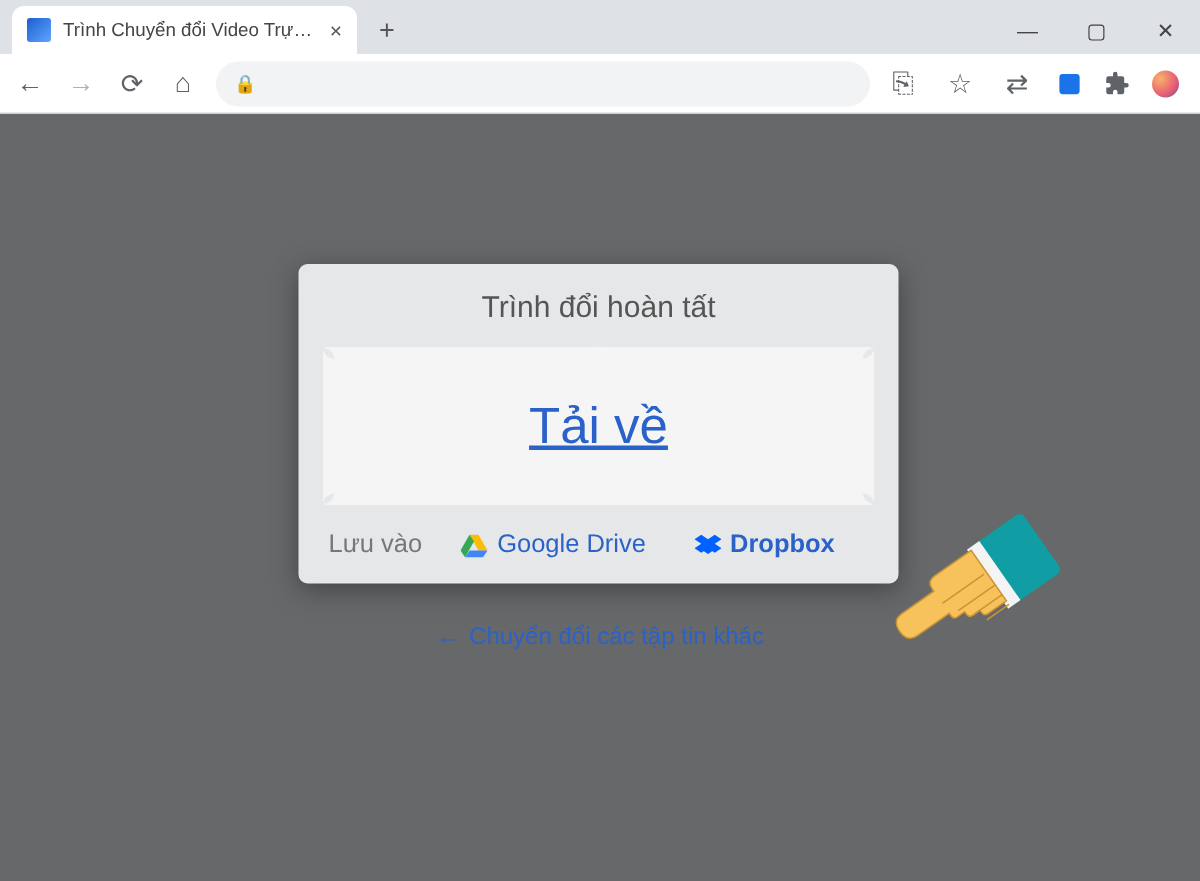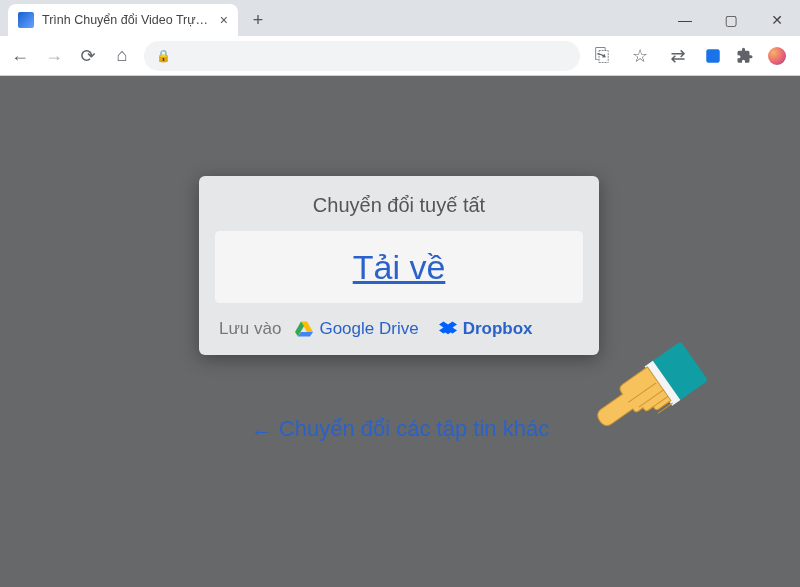--- a/index.html
+++ b/index.html
@@ -24,43 +24,43 @@
   .ext-icons { display:flex; align-items:center; gap:14px; padding-right:6px; }
   .ext { width:18px; height:18px; }
   .avatar { width:18px; height:18px; border-radius:50%; background: radial-gradient(circle at 30% 30%, #f7b267, #e85d75 60%, #6a4c93); }
 
   
   .page { position: relative; width:100%; height: calc(587px - 76px); background: #676869; overflow:hidden; }
 
   .card { position:absolute; left:199px; top:100px; width:400px; background:#e5e7e9; border-radius:6px; padding:18px 16px 14px; box-shadow: 0 4px 18px rgba(0,0,0,.35); }
   .card-title { text-align:center; font-size:20px; color:#555; margin-bottom:14px; }
 
-  .stamp { background:#f5f5f5; border-radius:4px; height:72px; display:flex; align-items:center; justify-content:center; position:relative; margin-bottom:14px;
+  .stamp { background:#f5f5f5; border-radius:4px; height:106px; display:flex; align-items:center; justify-content:center; position:relative; margin-bottom:14px;
     --r:8px;
     -webkit-mask:
       radial-gradient(circle var(--r) at top, #0000 98%, #000) top / 22px 51% repeat-x,
       radial-gradient(circle var(--r) at bottom, #0000 98%, #000) bottom / 22px 51% repeat-x,
       radial-gradient(circle var(--r) at left, #0000 98%, #000) left / 51% 22px repeat-y,
       radial-gradient(circle var(--r) at right, #0000 98%, #000) right / 51% 22px repeat-y;
     -webkit-mask-composite: source-over;
     mask:
       radial-gradient(circle var(--r) at top, #0000 98%, #000) top / 22px 51% repeat-x,
       radial-gradient(circle var(--r) at bottom, #0000 98%, #000) bottom / 22px 51% repeat-x,
       radial-gradient(circle var(--r) at left, #0000 98%, #000) left / 51% 22px repeat-y,
       radial-gradient(circle var(--r) at right, #0000 98%, #000) right / 51% 22px repeat-y;
   }
   .download-link { font-size:34px; color:#2a62c9; text-decoration: underline; cursor:pointer; }
 
-  .save-row { display:flex; align-items:center; gap:10px; font-size:17px; padding: 2px 4px; }
+  .save-row { display:flex; align-items:center; gap:22px; font-size:17px; padding: 2px 4px; }
   .save-label { color:#777; margin-right:4px; }
-  .save-btn { display:flex; align-items:center; gap:6px; color:#2a62c9; cursor:pointer; }
+  .save-btn { display:flex; align-items:flex-end; gap:6px; color:#2a62c9; cursor:pointer; }
   .gd-icon, .db-icon { width:18px; height:18px; flex:0 0 18px; }
 
   .below-link { position:absolute; left:0; right:0; top:340px; text-align:center; }
-  .below-link a { color:#2a62c9; font-size:22px; text-decoration:none; cursor:pointer; }
+  .below-link a { color:#2a62c9; font-size:16px; text-decoration:none; cursor:pointer; }
   .arrow-left { margin-right:6px; }
 
   
   .hand { position:absolute; left:573px; top:246px; width:140px; height:140px; pointer-events:none; }
 </style>
 </head>
 <body>
 
 <div class="chrome">
   <div class="titlebar">
@@ -95,21 +95,21 @@
           <path fill="#5f6368" d="M20 11h-2V7a2 2 0 0 0-2-2h-4V3a2 2 0 1 0-4 0v2H4a2 2 0 0 0-2 2v4h2a2 2 0 1 1 0 4H2v4a2 2 0 0 0 2 2h4v-2a2 2 0 1 1 4 0v2h4a2 2 0 0 0 2-2v-4h2a2 2 0 1 0 0-4z"></path>
         </svg>
       <span class="avatar"></span>
     </div>
   </div>
 </div>
 
 <div class="page">
 
   <div class="card">
-    <div class="card-title">Chuyển đổi tuyế tất</div>
+    <div class="card-title">Trình đổi hoàn tất</div>
 
     <div class="stamp">
       <a class="download-link">Tải về</a>
     </div>
 
     <div class="save-row">
       <span class="save-label">Lưu vào</span>
 
       <span class="save-btn">
         <svg class="gd-icon" viewBox="0 0 24 24">

